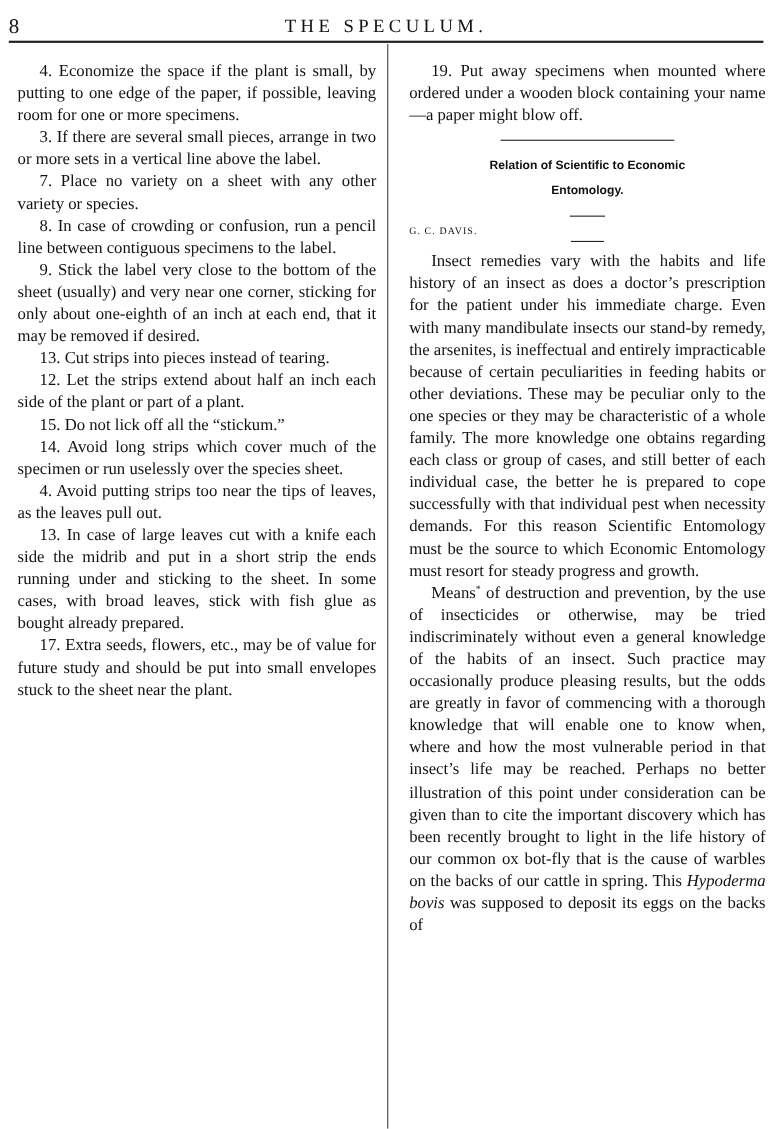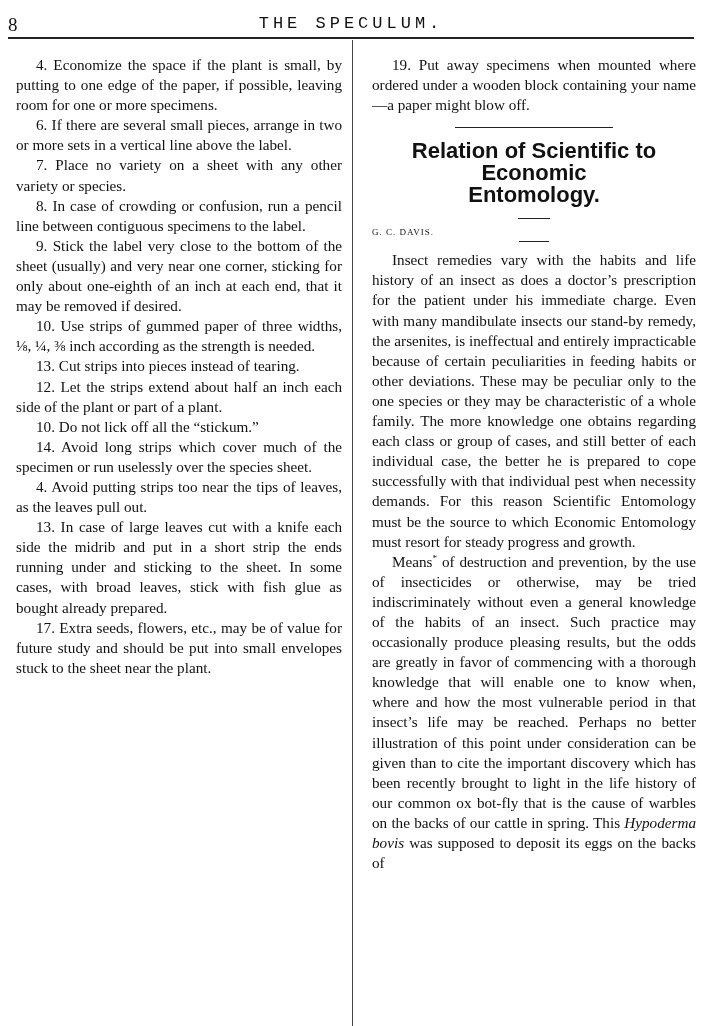--- a/index.html
+++ b/index.html
@@ -1,54 +1,53 @@
 <!DOCTYPE html>
 <html><head>
 <meta charset="utf-8">
 <style>
   html, body { margin: 0; padding: 0; background: #ffffff; }
   body { width: 702px; height: 1026px; position: relative; overflow: hidden; color: #111; font-family: "Liberation Serif", "DejaVu Serif", serif; }
   .header { position: absolute; left: 0; top: 0; width: 702px; height: 40px; }
   .page-num { position: absolute; left: 8px; top: 14px; font-size: 19px; }
-  .running-title { position: absolute; left: 0; width: 702px; top: 14px; text-align: center; font-size: 17px; letter-spacing: 4px; font-family: Liberation Mono, monospace; }
+  .running-title { position: absolute; left: 0; width: 702px; top: 14px; text-align: center; font-size: 17px; letter-spacing: 4px; }
   .header-rule { position: absolute; left: 8px; right: 8px; top: 37px; border-top: 2px solid #222; }
   .col-rule { position: absolute; left: 352px; top: 40px; bottom: 0; border-left: 1px solid #444; }
   .col { position: absolute; top: 55px; font-size: 15.2px; line-height: 20.1px; text-align: justify; }
   .col-left { left: 16px; width: 326px; }
   .col-right { left: 372px; width: 324px; }
   .para { margin: 0; text-indent: 20px; hyphens: manual; }
   .sep-long { width: 158px; margin: 12px auto 8px auto; border-top: 1px solid #222; }
-  .article-title { font-family: "Liberation Sans", "DejaVu Sans", sans-serif; font-weight: bold; text-align: center; font-size: 22px; line-height: 22px; margin: 12px; }
+  .article-title { font-family: "Liberation Sans", "DejaVu Sans", sans-serif; font-weight: bold; text-align: center; font-size: 11px; line-height: 22px; margin: 12px; }
   .sep-short { width: 32px; margin: 8px auto 6px auto; border-top: 1px solid #222; }
   .byline { font-size: 9px; letter-spacing: 1px; margin: 0 0 2px 0; line-height: 14px; }
   .byline-rule { width: 30px; margin: 2px auto 8px auto; border-top: 1px solid #222; }
   .footnote-mark { font-size: 9px; vertical-align: super; line-height: 0; }
   em { font-style: italic; }
 </style>
 </head>
 <body>
 
 <div class="header">
   <span class="page-num">8</span>
   <div class="running-title">THE SPECULUM.</div>
   <div class="header-rule"></div>
 </div>
 
 <div class="col-rule"></div>
 
 <div class="col col-left">
   <p class="para">4. Economize the space if the plant is small, by putting to one edge of the paper, if possible, leaving room for one or more specimens.</p>
-  <p class="para">6. If there are several small pieces, ar­range in two or more sets in a vertical line above the label.</p>
+  <p class="para">3. If there are several small pieces, ar­range in two or more sets in a vertical line above the label.</p>
   <p class="para">7. Place no variety on a sheet with any other variety or species.</p>
   <p class="para">8. In case of crowding or confusion, run a pencil line between contiguous specimens to the label.</p>
   <p class="para">9. Stick the label very close to the bottom of the sheet (usually) and very near one corner, sticking for only about one-eighth of an inch at each end, that it may be re­moved if desired.</p>
-  <p class="para">10. Use strips of gummed paper of three widths, ⅛, ¼, ⅜ inch according as the strength is needed.</p>
   <p class="para">13. Cut strips into pieces instead of tear­ing.</p>
   <p class="para">12. Let the strips extend about half an inch each side of the plant or part of a plant.</p>
-  <p class="para">10. Do not lick off all the “stickum.”</p>
+  <p class="para">15. Do not lick off all the “stickum.”</p>
   <p class="para">14. Avoid long strips which cover much of the specimen or run uselessly over the species sheet.</p>
   <p class="para">4. Avoid putting strips too near the tips of leaves, as the leaves pull out.</p>
   <p class="para">13. In case of large leaves cut with a knife each side the midrib and put in a short strip the ends running under and sticking to the sheet.  In some cases, with broad leaves, stick with fish glue as bought already pre­pared.</p>
   <p class="para">17. Extra seeds, flowers, etc., may be of value for future study and should be put into small envelopes stuck to the sheet near the plant.</p>
 </div>
 
 <div class="col col-right">
   <p class="para">19. Put away specimens when mounted where ordered under a wooden block con­taining your name—a paper might blow off.</p>
 
   <div class="sep-long"></div>

